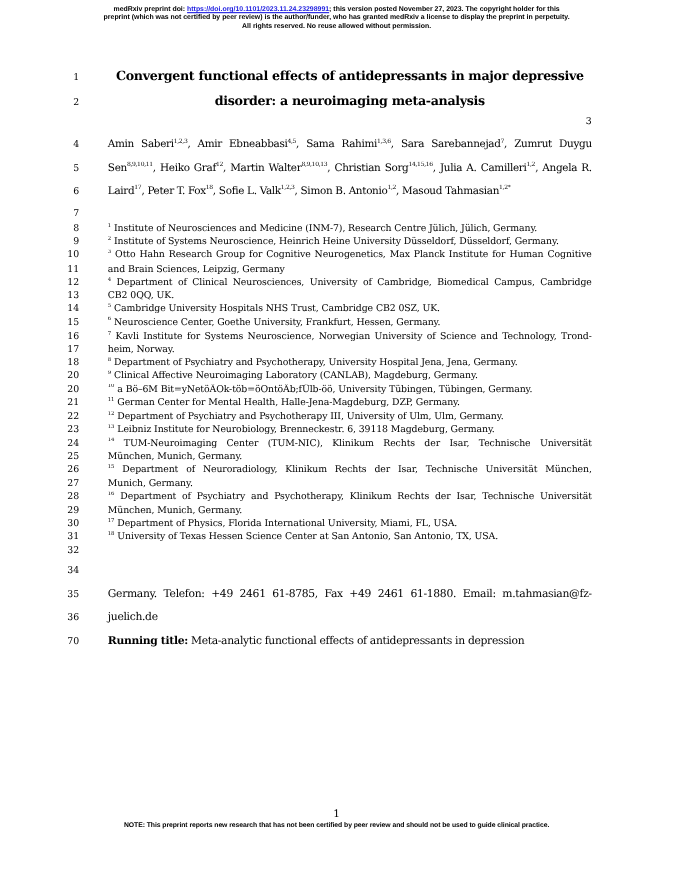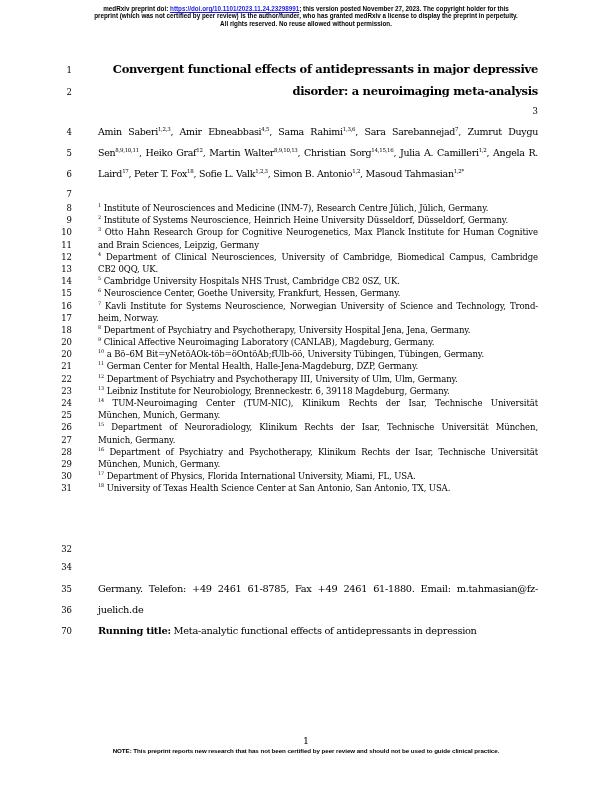--- a/index.html
+++ b/index.html
@@ -18,37 +18,37 @@
   }
   .doi{text-decoration:underline;cursor:pointer;}
 
   
   #doc{position:absolute;top:62px;left:56px;width:482px;}
   .line{display:flex;align-items:baseline;overflow:hidden;}
   .ln{flex:none;width:16px;margin-right:26px;text-align:right;font-size:8.5px;}
   .lt{flex:1 1 auto;display:block;min-width:0;}
 
   .title{height:22px;}
-  .title .lt{text-align:right;font-weight:bold;font-size:11.5px;letter-spacing:-0.3px;}
+  .title .lt{text-align:center;font-weight:bold;font-size:11.5px;letter-spacing:-0.3px;}
 
   .numline{height:20px;}
   .numline .lt{text-align:right;font-size:8.5px;}
 
   .authors{height:21px;}
   .authors .lt{font-size:9.5px;letter-spacing:-0.3px;}
 
   .affil{height:12.2px;}
   .affil .lt{font-size:8.5px;letter-spacing:-0.1px;}
 
   .body-ln{height:21px;}
   .body-ln .lt{font-size:9.8px;letter-spacing:-0.3px;}
 
   .gap{}
   .g14{height:14px;}
-  .g18{height:18px;margin-top:48px;}
+  .g18{height:18px;}
   .g21{height:21px;}
 
   .j .lt{text-align:justify;text-align-last:justify;}
 
   sup{font-size:58%;line-height:0;vertical-align:super;}
 
   .pagenum{
     position:absolute;top:735px;left:0;width:612px;text-align:center;
     font-size:9.5px;
   }
@@ -185,21 +185,21 @@
       <div class="line affil">
         <span class="ln">29</span>
         <span class="lt"><span>München, Munich, Germany.</span></span>
       </div>
       <div class="line affil">
         <span class="ln">30</span>
         <span class="lt"><sup>17</sup><span> Department of Physics, Florida International University, Miami, FL, USA.</span></span>
       </div>
       <div class="line affil">
         <span class="ln">31</span>
-        <span class="lt"><sup>18</sup><span> University of Texas Health Science Center at San Antonio, San Antonio, TX, USA.</span></span>
+        <span class="lt"><sup>18</sup><span> University of Texas Hessen Science Center at San Antonio, San Antonio, TX, USA.</span></span>
       </div>
       <div class="line gap g18">
         <span class="ln">32</span>
         <span class="lt"></span>
       </div>
       <div class="line body-ln j">
         <span class="ln">34</span>
       </div>
       <div class="line body-ln j">
         <span class="ln">35</span>

